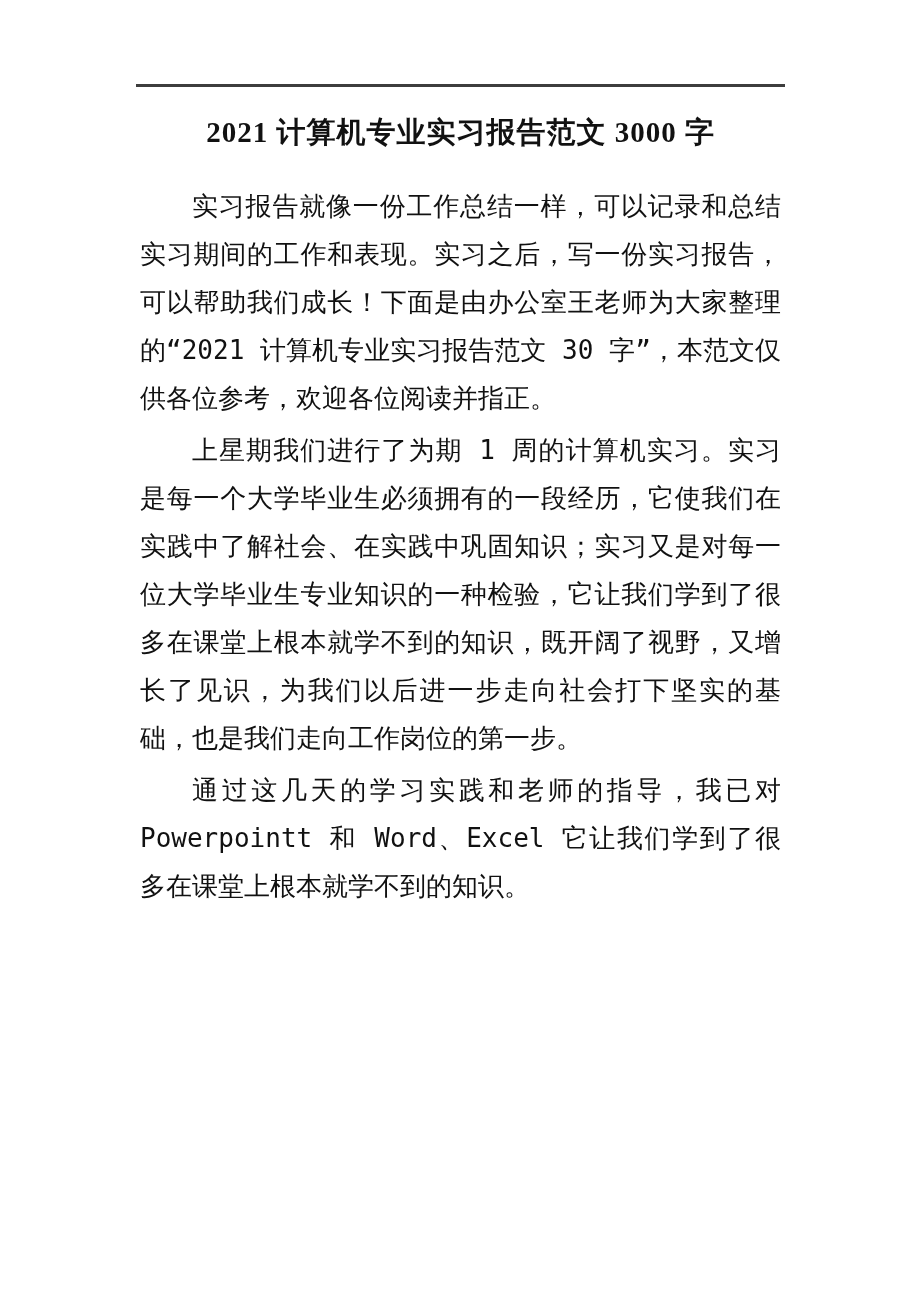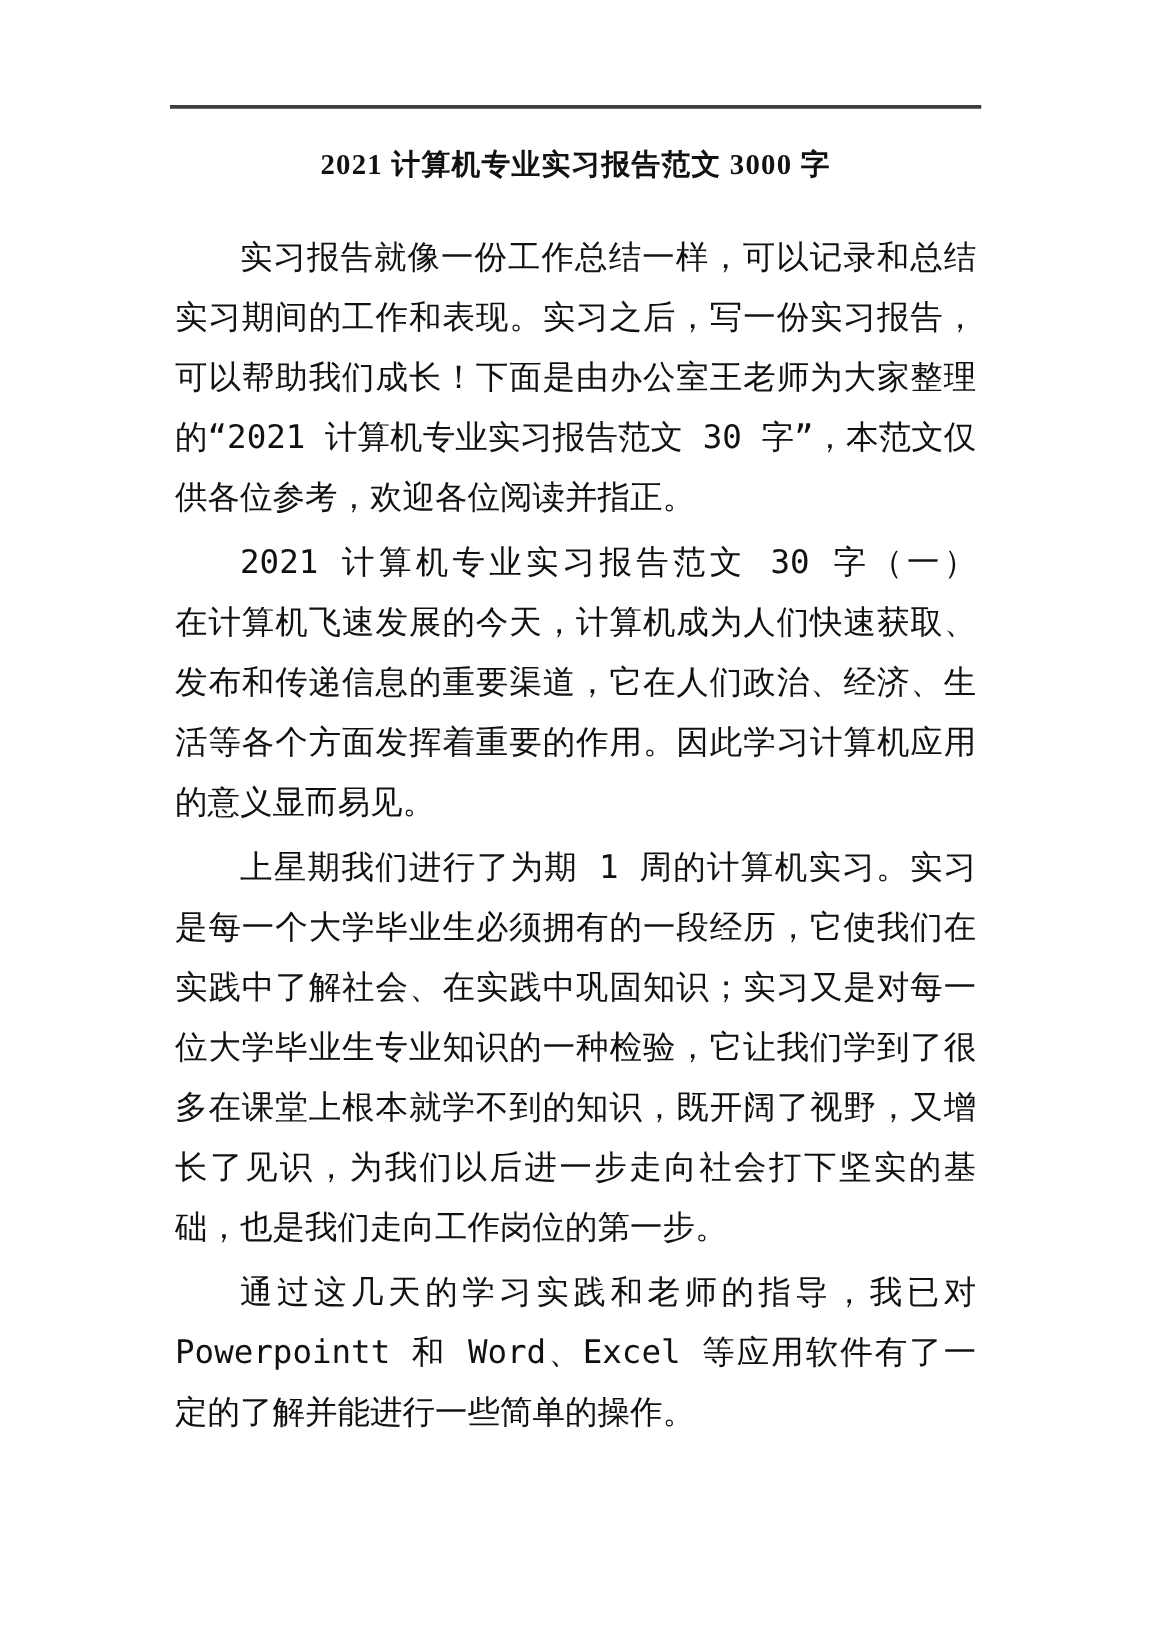--- a/index.html
+++ b/index.html
@@ -34,21 +34,21 @@
   .content{
     position:absolute;
     left:136px;
     top:112px;
     width:649px;
   }
   .doc-title{
     margin:0 0 30px 0;
     font-family:"Liberation Serif","DejaVu Serif",cursive,serif;
     font-weight:bold;
-    font-size:23px;
+    font-size:29px;
     line-height:40px;
     text-align:center;
     letter-spacing:1px;
     white-space:nowrap;
   }
   .para{
     margin:4px;
     font-size:26px;
     line-height:48px;
     text-align:justify;
@@ -58,17 +58,16 @@
   }
 </style>
 </head>
 <body>
 
 <div class="page">
   <div class="rule"></div>
   <div class="content">
     <h1 class="doc-title">2021 计算机专业实习报告范文 3000 字</h1>
     <p class="para">实习报告就像一份工作总结一样，可以记录和总结实习期间的工作和表现。实习之后，写一份实习报告，可以帮助我们成长！下面是由办公室王老师为大家整理的“2021 计算机专业实习报告范文 30 字”，本范文仅供各位参考，欢迎各位阅读并指正。</p>
-    <p class="para">2021 计算机专业实习报告范文 30 字（一）　　　在计算机飞速发展的今天，计算机成为人们快速获取、发布和传递信息的重要渠道，它在人们政治、经济、生活等各个方面发挥着重要的作用。因此学习计算机应用的意义显而易见。</p>
     <p class="para">上星期我们进行了为期 1 周的计算机实习。实习是每一个大学毕业生必须拥有的一段经历，它使我们在实践中了解社会、在实践中巩固知识；实习又是对每一位大学毕业生专业知识的一种检验，它让我们学到了很多在课堂上根本就学不到的知识，既开阔了视野，又增长了见识，为我们以后进一步走向社会打下坚实的基础，也是我们走向工作岗位的第一步。</p>
-    <p class="para">通过这几天的学习实践和老师的指导，我已对 Powerpointt 和 Word、Excel 等应用软件有了一定的了解并能进行一些简单的操作。</p>
+    <p class="para">通过这几天的学习实践和老师的指导，我已对 Powerpointt 和 Word、Excel 它让我们学到了很多在课堂上根本就学不到的知识。</p>
   </div>
 </div>
 
 </body></html>

